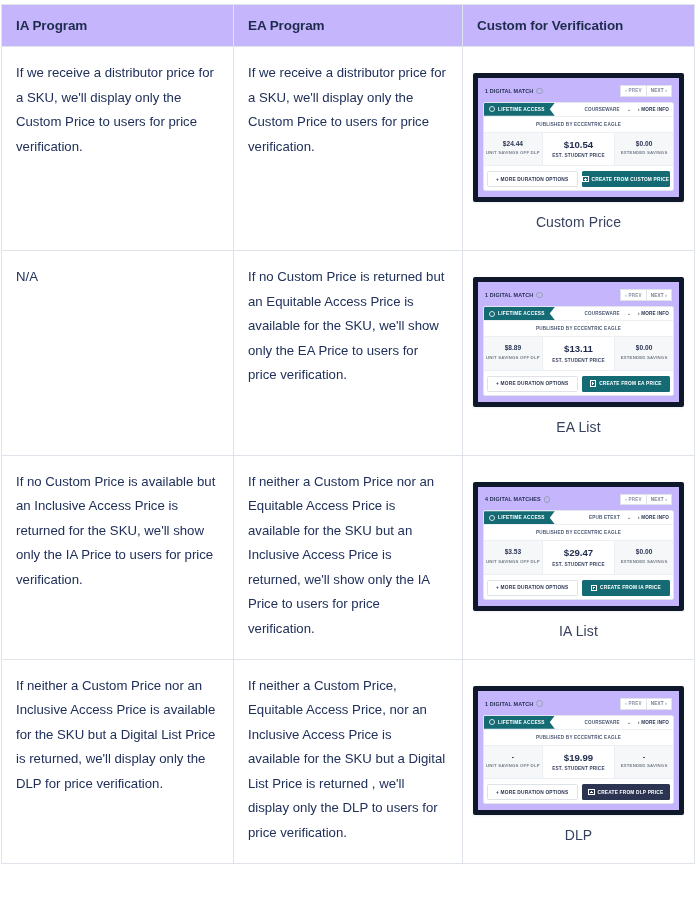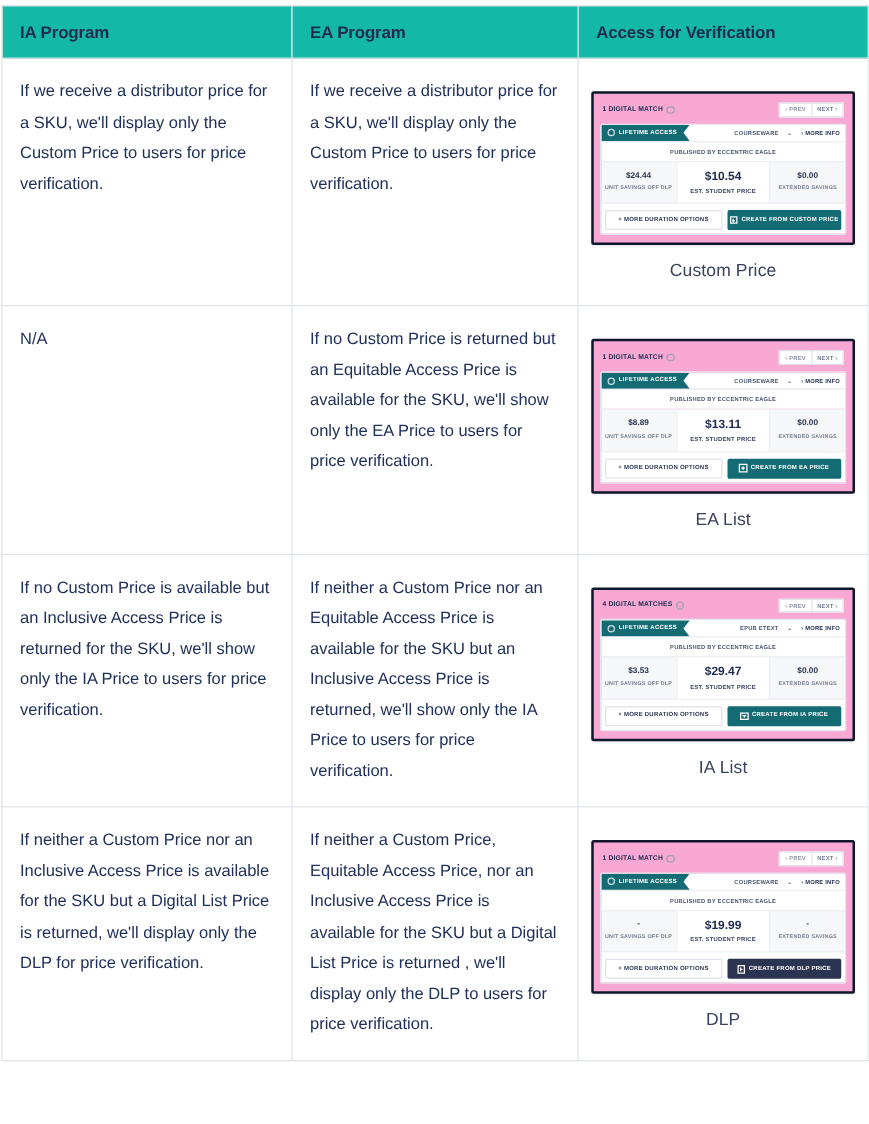--- a/index.html
+++ b/index.html
@@ -21,21 +21,21 @@
     margin: 4px 1px 0 1px;
     border-collapse: collapse;
     table-layout: fixed;
   }
   table.matrix th, table.matrix td {
     border: 1px solid #dfe3ea;
     vertical-align: top;
     box-sizing: border-box;
   }
   table.matrix th {
-    background: #14b8a6;
+    background: #c4b5fd;
     text-align: left;
     padding: 13px 14px 13px 14px;
     font-size: 13.5px;
     font-weight: bold;
     color: #1f2b4d;
     letter-spacing: -0.1px;
   }
   col.c1 { width: 232px; }
   col.c2 { width: 229px; }
   col.c3 { width: 232px; }
@@ -52,22 +52,22 @@
     text-align: center;
   }
 
   
   .mock-wrap {
     padding: 26px 10px 10px 10px;
   }
   .mock {
     width: 211px;
     margin: 0 auto;
-    background: #f9a8d4;
-    border: 2px solid #0f172a;
+    background: #c4b5fd;
+    border: 5px solid #0f172a;
     border-radius: 2px;
     box-shadow: 0 1px 2px rgba(30,40,70,.08);
     padding: 5px 5px 6px 5px;
     box-sizing: border-box;
     text-align: left;
   }
   .mock-top {
     display: flex;
     align-items: center;
     justify-content: space-between;
@@ -250,21 +250,21 @@
   <table class="matrix">
     <colgroup>
         <col class="c1">
         <col class="c2">
         <col class="c3">
       </colgroup>
     <thead>
       <tr>
         <th>IA Program</th>
         <th>EA Program</th>
-        <th>Access for Verification</th>
+        <th>Custom for Verification</th>
       </tr>
     </thead>
     <tbody id="tbody">
   <tr>
     <td class="prose"><span class="ia-text">If we receive a distributor price for a SKU, we'll display only the Custom Price to users for price verification.</span></td>
     <td class="prose"><span class="ea-text">If we receive a distributor price for a SKU, we'll display only the Custom Price to users for price verification.</span></td>
     <td class="shot">
       <div class="mock-wrap">
         <div class="mock">
           <div class="mock-top">

